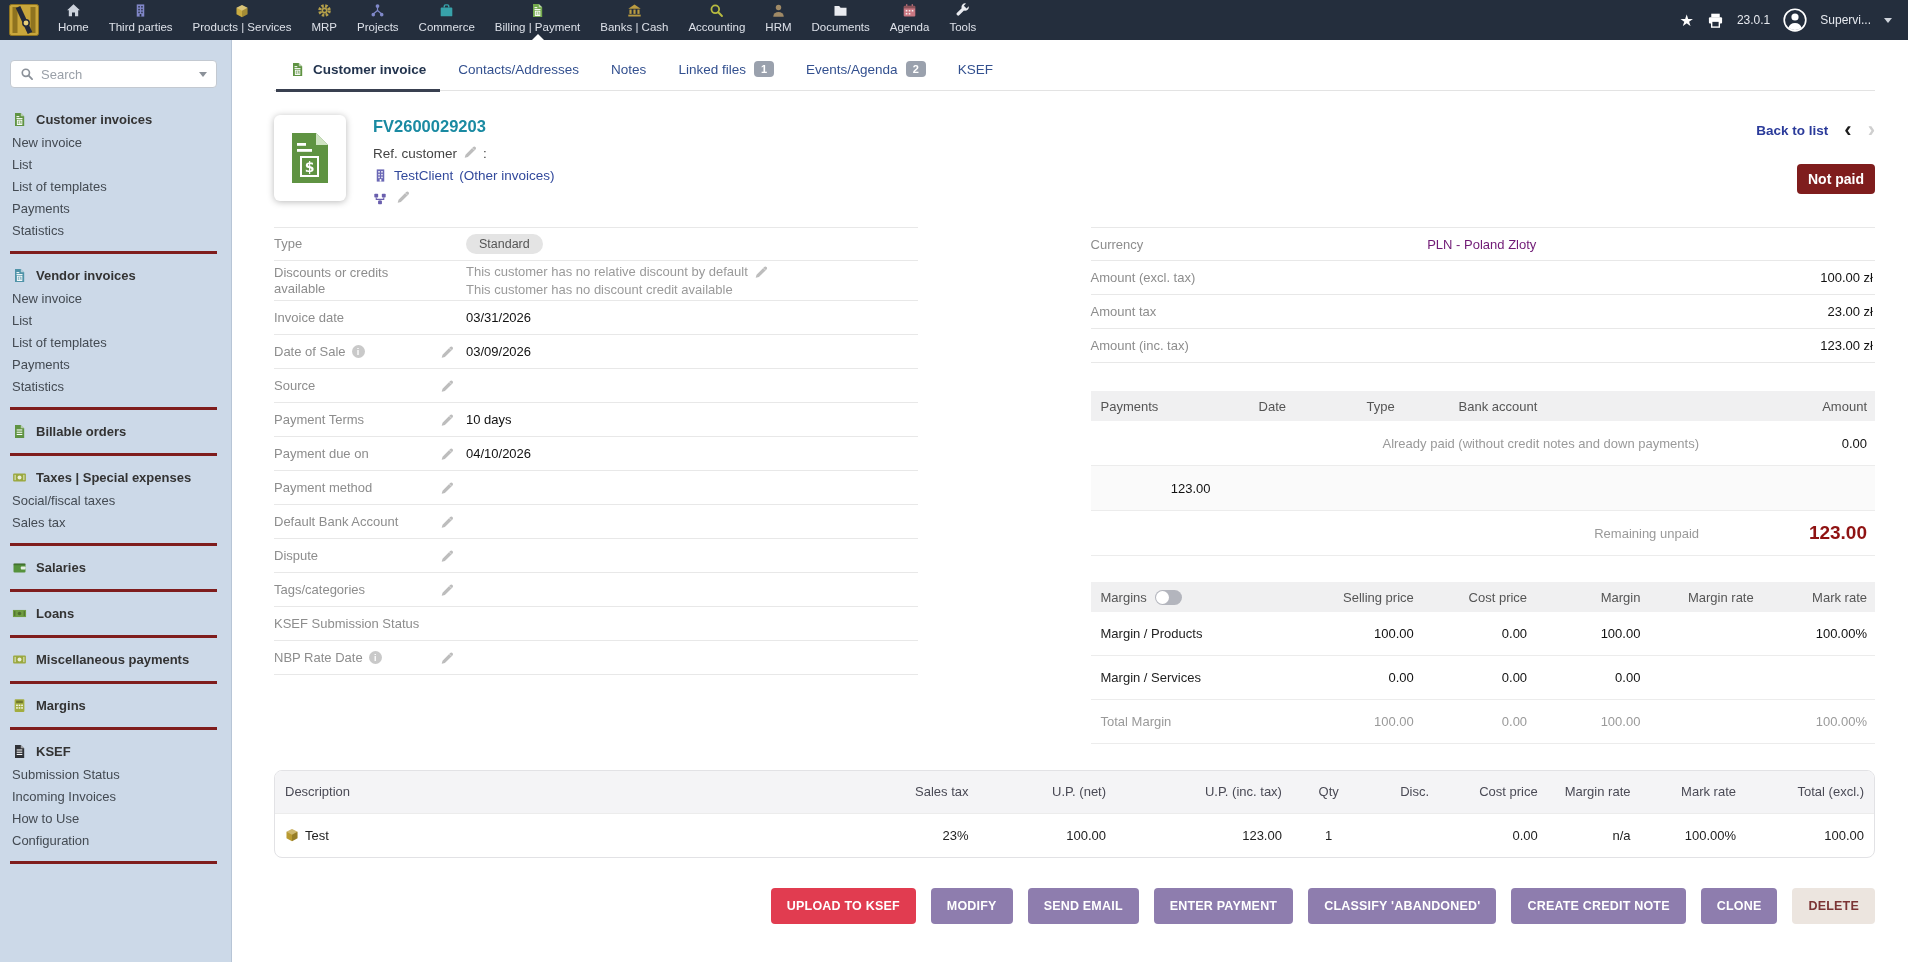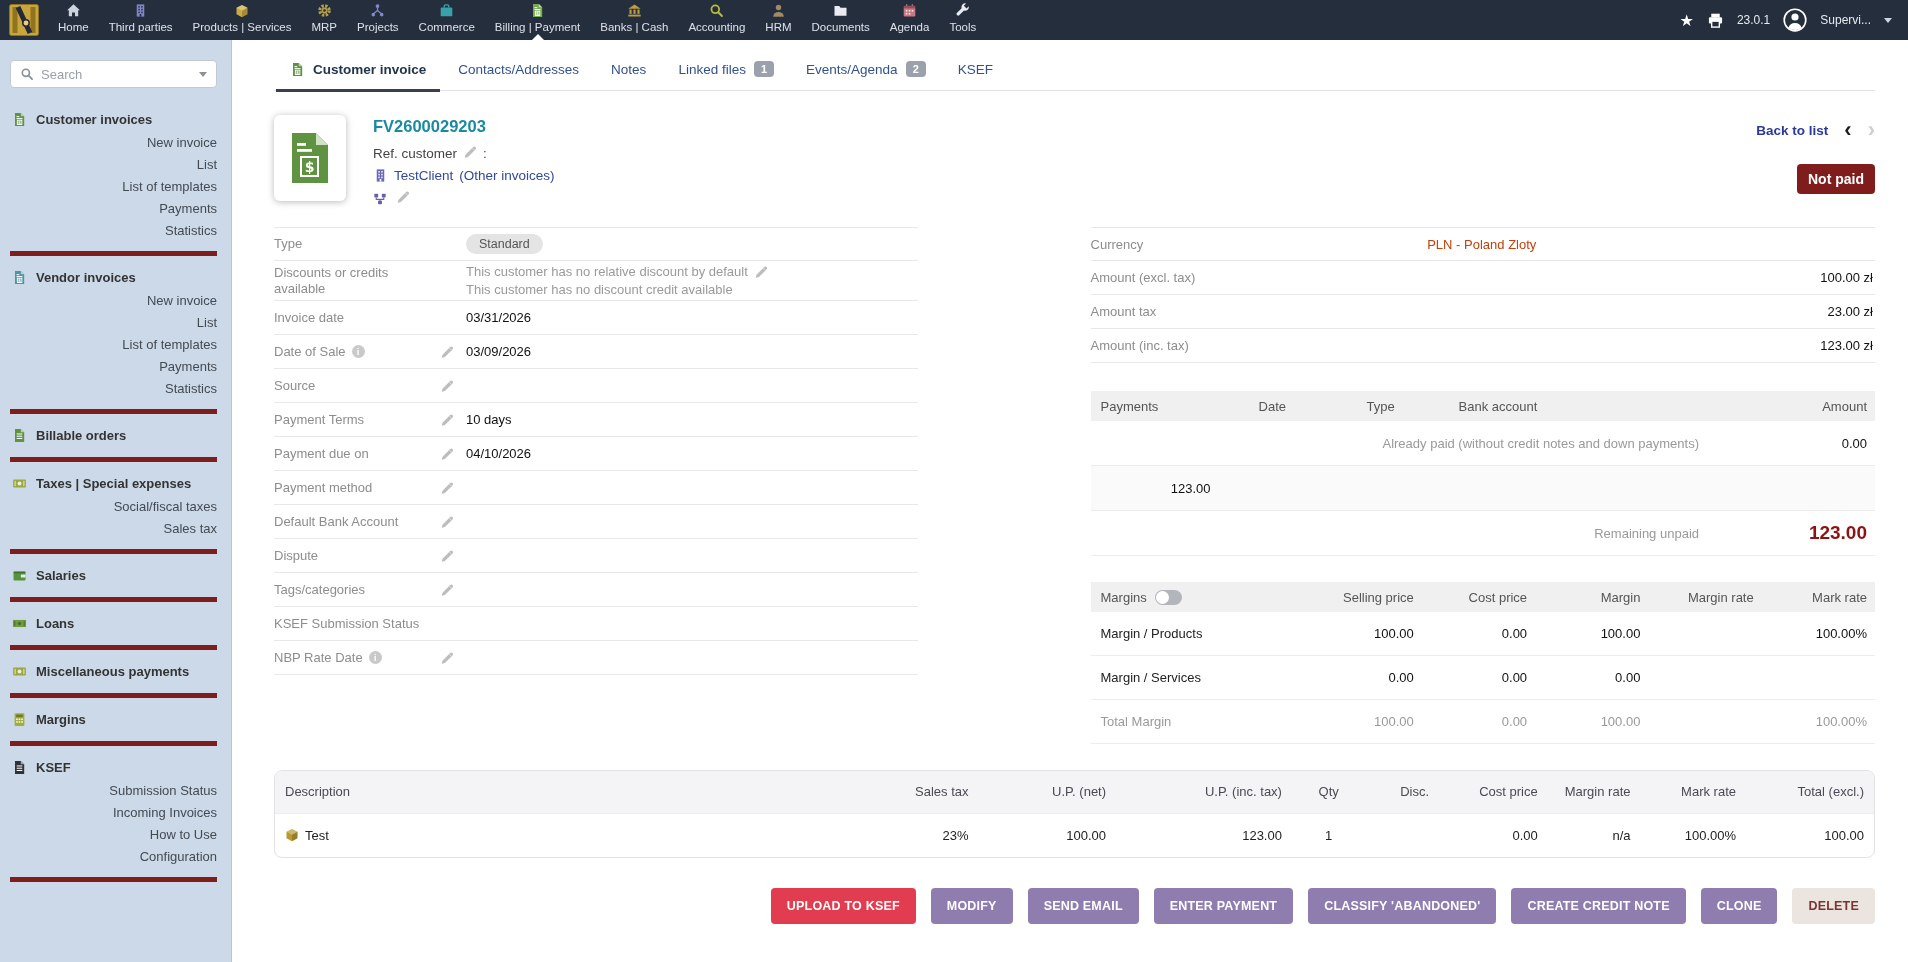--- a/index.html
+++ b/index.html
@@ -24,21 +24,21 @@
   
   .body { display:flex; flex:1; min-height:0; }
   .sidebar { width:232px; flex:0 0 232px; background:#ccd9e8; border-right:1px solid #b7c5d6; overflow:hidden; }
   .main { flex:1; padding:0 33px 0 42px; overflow:hidden; }
 
   
   .searchbox { margin:20px 14px 10px 10px; background:#fff; border:1px solid #c3c9d1; border-radius:4px; height:28px; display:flex; align-items:center; padding:0 9px; gap:7px; }
   .searchbox input { border:none; outline:none; flex:1; font-size:13px; color:#555; background:transparent; min-width:0; font-family:inherit; }
   .searchbox input::placeholder { color:#9aa0a8; }
   .search-caret { width:0;height:0;border-left:4px solid transparent;border-right:4px solid transparent;border-top:5px solid #8b9199; cursor:pointer; }
-  .side-section { margin:0 14px 0 10px; padding:7px 0 9px; border-bottom:5px solid #7f1d1d;text-align:right; }
+  .side-section { margin:0 14px 0 10px; padding:7px 0 9px; border-bottom:3px solid #7f1d1d; }
   .side-title { display:flex; align-items:center; gap:9px; font-weight:bold; color:#333; padding:7px 0 5px 2px; font-size:13px; cursor:pointer; }
   .side-item { padding:3px 0 3px 2px; color:#434a52; font-size:13px; cursor:pointer; line-height:16px; }
 
   
   .tabs { display:flex; align-items:flex-end; height:51px; border-bottom:1px solid #e3e3e3; position:relative; }
   .tab { display:flex; align-items:center; gap:8px; padding:10px 16px 13px; color:#33508f; font-size:13.5px; cursor:pointer; position:relative; white-space:nowrap; }
   .tab.active { color:#23344e; font-weight:bold; }
   .tab.active::after { content:''; position:absolute; left:2px; right:2px; bottom:-2px; height:3px; background:#394050; }
   .tab-badge { background:#9aa1ad; color:#fff; font-size:11px; border-radius:4px; padding:2px 7px; font-weight:bold; }
 
@@ -72,21 +72,21 @@
   .vline { display:flex; align-items:center; gap:6px; }
   .muted { color:#9a9a9a; }
   .badge-std { background:#e4e4e4; color:#555; border-radius:12px; padding:3px 13px; font-size:12.5px; display:inline-block; }
   .info-dot { width:13px; height:13px; border-radius:50%; background:#c9c9c9; color:#fff; font-size:9px; font-weight:bold; display:inline-flex; align-items:center; justify-content:center; font-style:normal; }
 
   
   .arow { display:flex; align-items:center; height:34px; border-bottom:1px solid #e8e8e8; position:relative; }
   .arow.first { border-top:1px solid #e8e8e8; }
   .alabel { flex:0 0 250px; color:#8d8d8d; }
   .avalue { flex:1; text-align:right; color:#111; padding-right:2px; }
-  .avalue.center { position:absolute; left:0; right:0; text-align:center; color:#c2410c; }
+  .avalue.center { position:absolute; left:0; right:0; text-align:center; color:#701a75; }
 
   
   .ptable { margin-top:28px; }
   .phead { display:flex; background:#f0f0f1; height:30px; align-items:center; color:#555; padding:0 8px 0 10px; }
   .ph-payments { flex:0 0 158px; }
   .ph-date { flex:0 0 108px; }
   .ph-type { flex:0 0 92px; }
   .ph-bank { flex:1; }
   .ph-amount { flex:0 0 110px; text-align:right; }
   .prow { display:flex; align-items:center; min-height:45px; border-bottom:1px solid #ececec; padding:0 8px 0 10px; }

